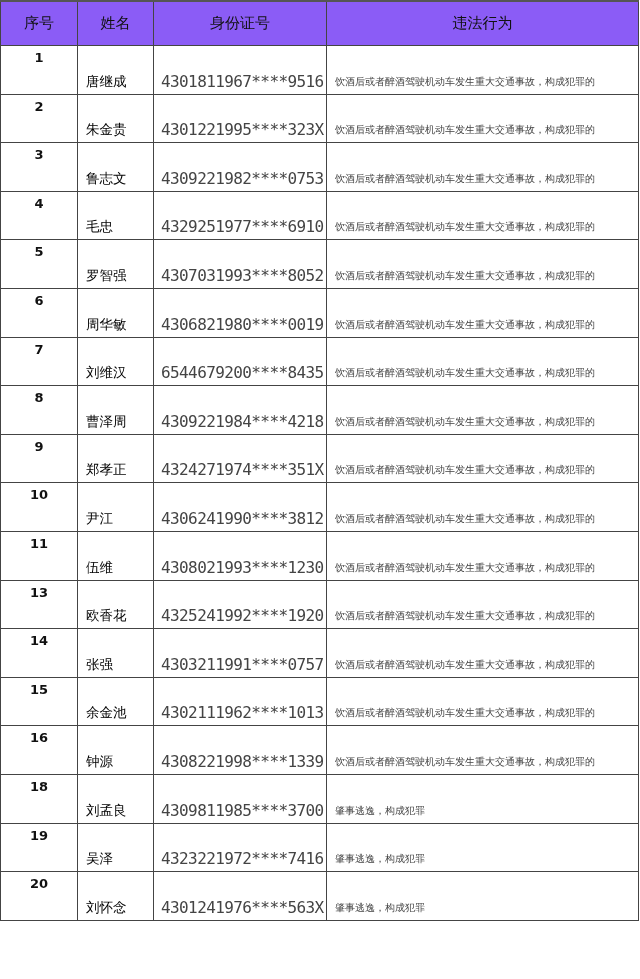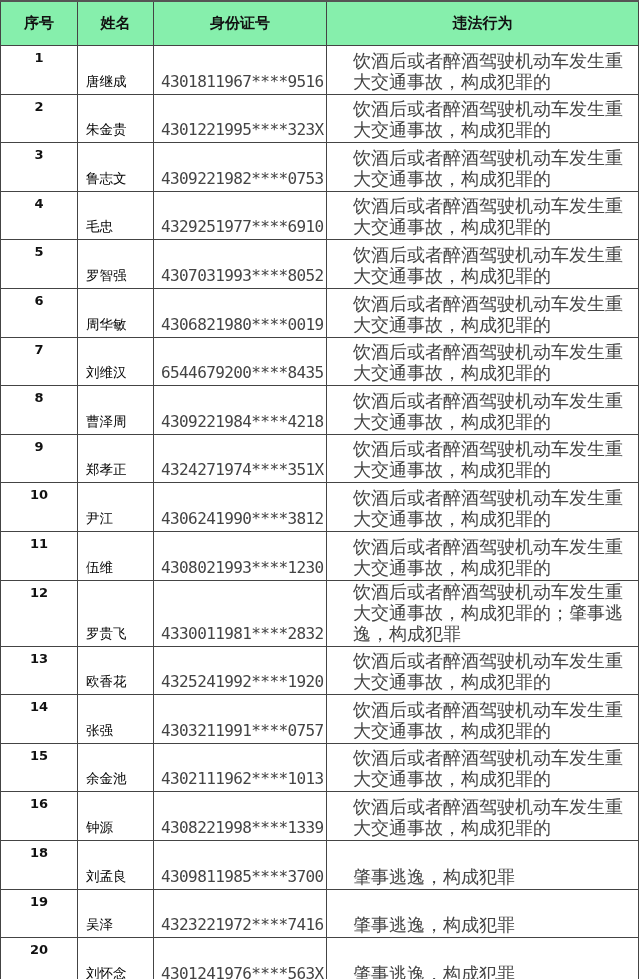--- a/index.html
+++ b/index.html
@@ -1,28 +1,28 @@
 <!DOCTYPE html>
 <html><head>
 <meta charset="utf-8">
 <style>
   html, body { margin: 0; padding: 0; background: #ffffff; }
   body { width: 640px; height: 979px; overflow: hidden; position: relative;
          font-family: "DejaVu Serif", "Liberation Serif", serif; color: #333; }
   table { border-collapse: collapse; position: absolute; left: 0; top: 0; width: 638px; table-layout: fixed; }
   col.c-no { width: 77px; } col.c-name { width: 76px; } col.c-id { width: 173px; } col.c-act { width: 312px; }
-  th { background: #86efac; height: 41px; border: 1px solid #444; border-top: 2px solid #555;
-       font-family: "DejaVu Sans", "Liberation Sans", sans-serif; font-weight: bold; font-size: 15px; color: #111; }
+  th { background: #8b5cf6; height: 41px; border: 1px solid #444; border-top: 2px solid #555;
+       font-family: "DejaVu Sans", "Liberation Sans", sans-serif; font-weight: normal; font-size: 15px; color: #111; }
   td { border: 1px solid #444; height: 43.6px; padding: 0; vertical-align: bottom; font-size: 13.5px; }
   td.no { vertical-align: top; text-align: center; font-family: "DejaVu Sans", "Liberation Sans", sans-serif;
           font-weight: bold; font-size: 13px; color: #111; padding-top: 4px; }
   td.name { padding-left: 8px; padding-bottom: 3px; color: #000000; }
   td.id { padding-left: 7px; padding-bottom: 3px; font-family: "DejaVu Sans Mono", "Liberation Mono", monospace;
           font-size: 16px; color: #444; letter-spacing: -0.6px; }
-  td.act { padding-left: 26px; padding-right: 4px; padding-bottom: 2px; line-height: 21px; color: #444; font-size: 18px; }
+  td.act { padding-left: 8px; padding-right: 4px; padding-bottom: 2px; line-height: 21px; color: #444; font-size: 10px; }
 </style>
 </head>
 <body>
 
 <table>
   <colgroup>
       <col class="c-no">
       <col class="c-name">
       <col class="c-id">
       <col class="c-act">
@@ -96,26 +96,20 @@
         <td class="id">4306241990****3812</td>
         <td class="act">饮酒后或者醉酒驾驶机动车发生重大交通事故，构成犯罪的</td>
       </tr>
       <tr>
         <td class="no">11</td>
         <td class="name">伍维</td>
         <td class="id">4308021993****1230</td>
         <td class="act">饮酒后或者醉酒驾驶机动车发生重大交通事故，构成犯罪的</td>
       </tr>
       <tr>
-        <td class="no">12</td>
-        <td class="name">罗贵飞</td>
-        <td class="id">4330011981****2832</td>
-        <td class="act">饮酒后或者醉酒驾驶机动车发生重大交通事故，构成犯罪的；肇事逃逸，构成犯罪</td>
-      </tr>
-      <tr>
         <td class="no">13</td>
         <td class="name">欧香花</td>
         <td class="id">4325241992****1920</td>
         <td class="act">饮酒后或者醉酒驾驶机动车发生重大交通事故，构成犯罪的</td>
       </tr>
       <tr>
         <td class="no">14</td>
         <td class="name">张强</td>
         <td class="id">4303211991****0757</td>
         <td class="act">饮酒后或者醉酒驾驶机动车发生重大交通事故，构成犯罪的</td>

